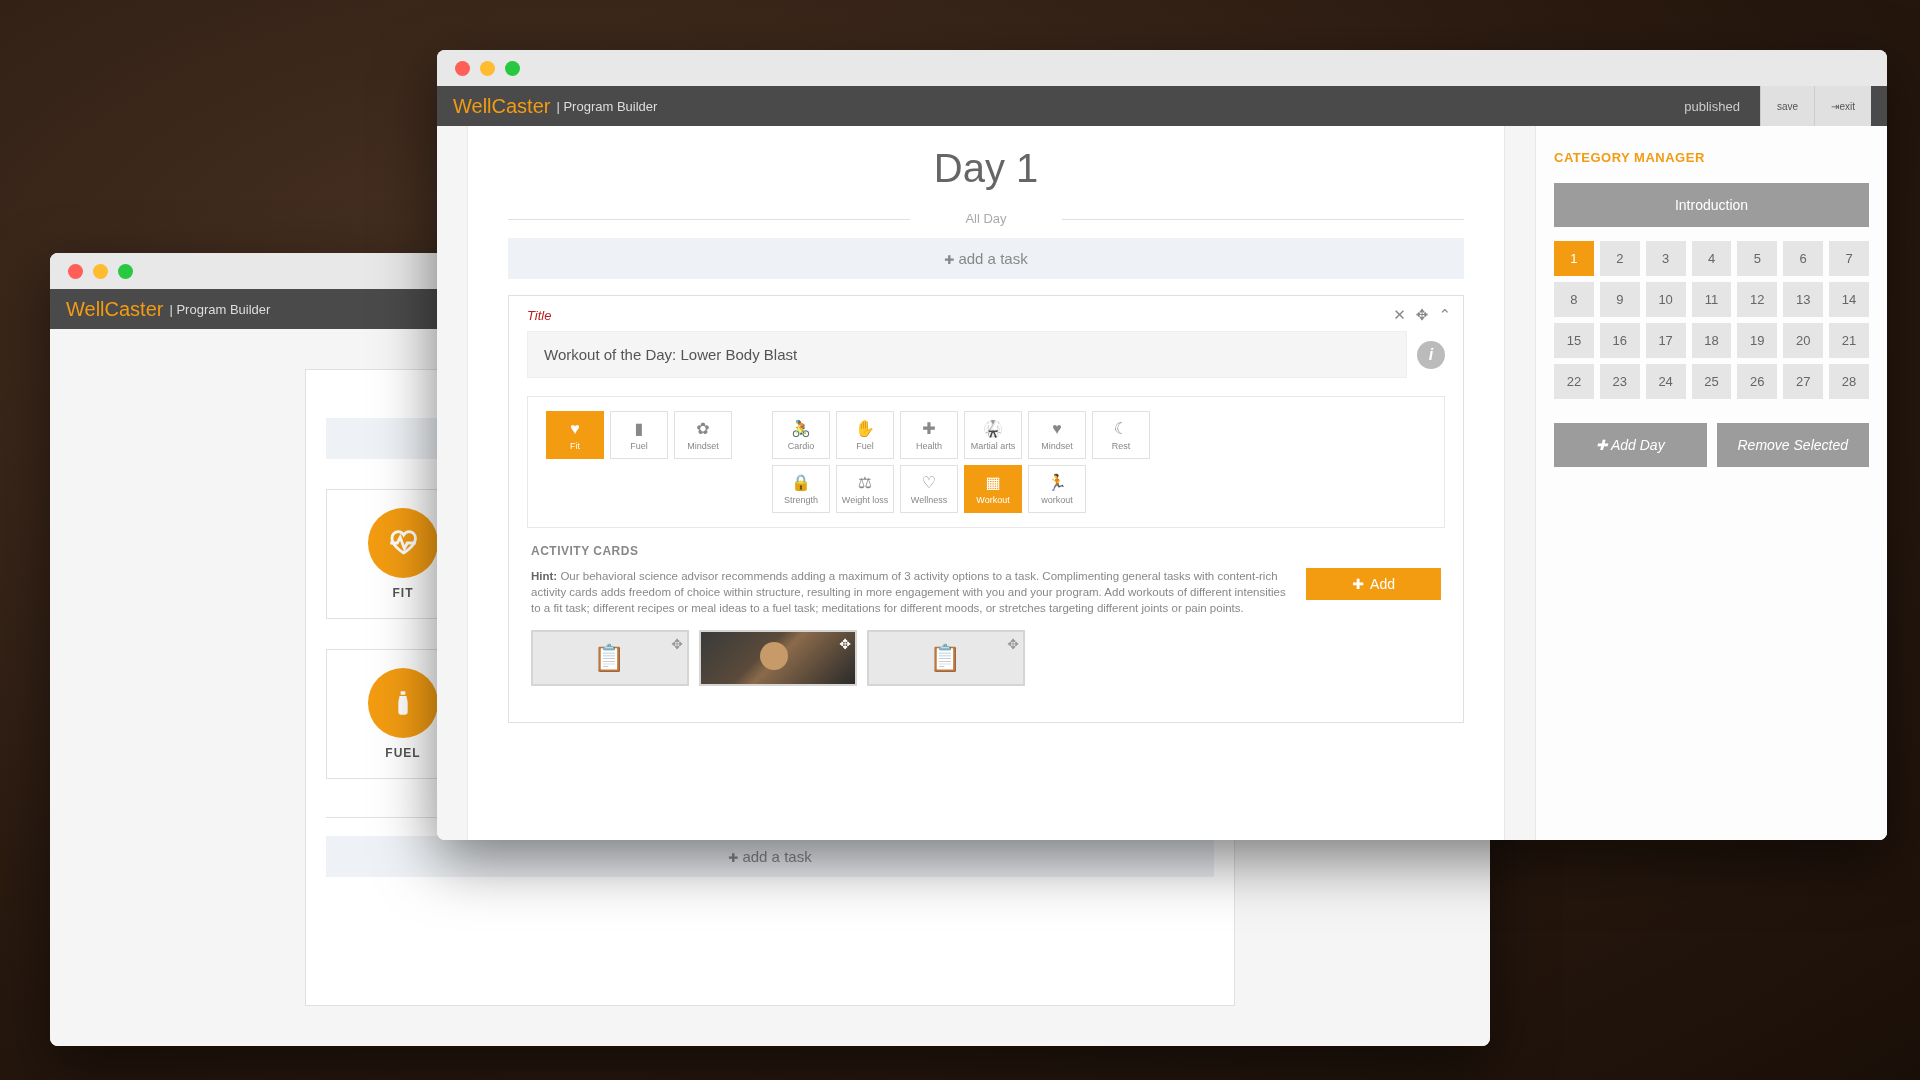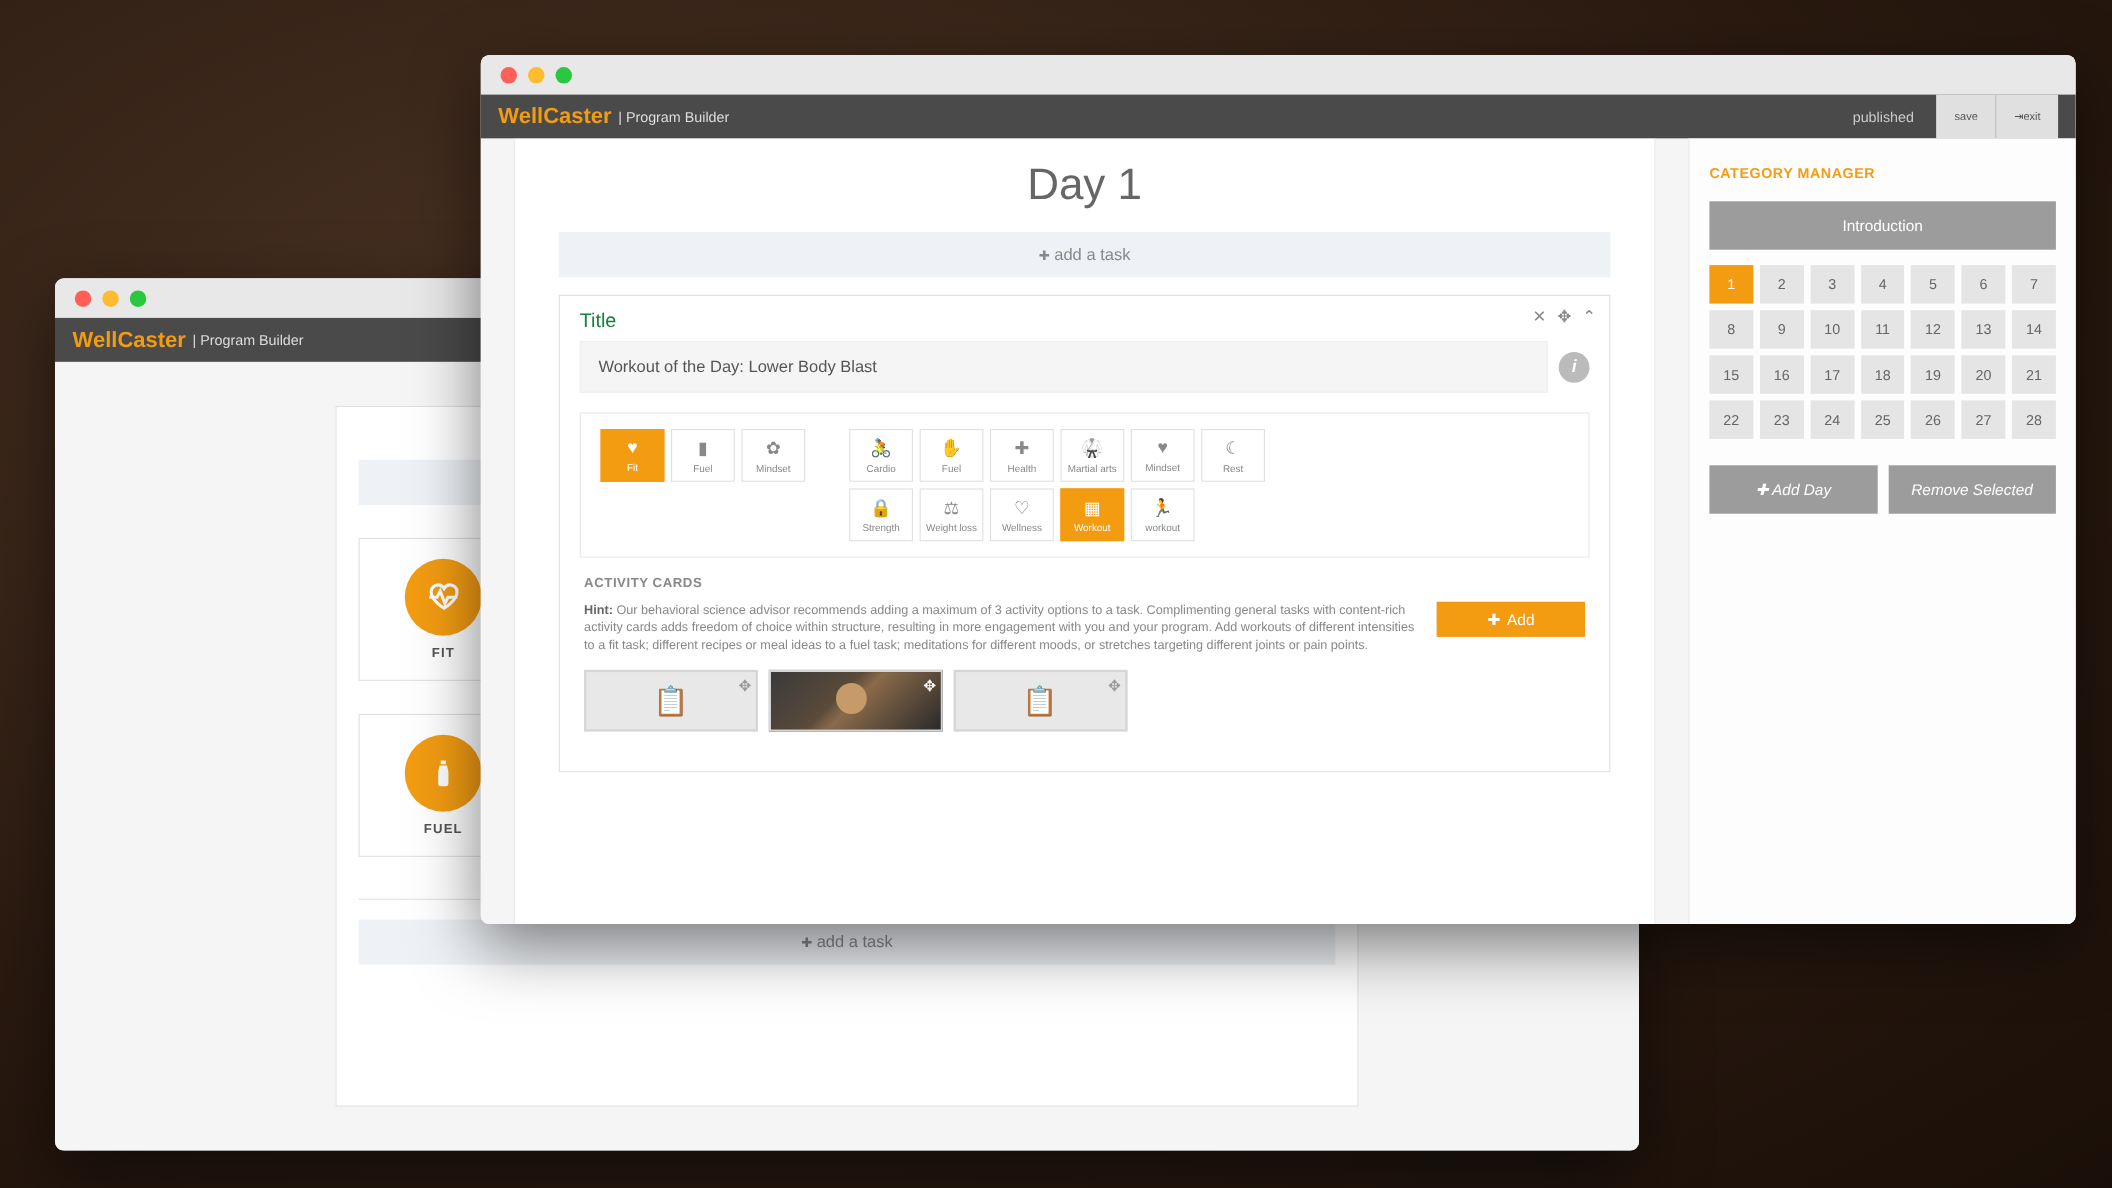--- a/index.html
+++ b/index.html
@@ -29,21 +29,21 @@
   .tl-green { background: #28c840; }
 
   
   .app-header {
     height: 40px;
     background: #4a4a4a;
     display: flex; align-items: center;
     padding: 0 16px;
     color: #fff;
   }
-  .app-header .brand { font-size: 20px; font-weight: 700; color: #f39c12; }
+  .app-header .brand { font-size: 20px; font-weight: 400; color: #f39c12; }
   .app-header .sub { font-size: 13px; color: #ddd; margin-left: 6px; }
   .app-header .spacer { flex: 1; }
   .app-header .status { font-size: 13px; color: #ccc; margin-right: 20px; }
   .app-header .hdr-btn {
     background: #e0e0e0; color: #555;
     font-size: 10px; padding: 6px 16px;
     border-left: 1px solid #ccc;
     margin: 0; height: 40px; display: flex; align-items: center;
     cursor: pointer;
   }
@@ -104,21 +104,21 @@
   }
   .day-title { text-align: center; font-size: 40px; color: #666; font-weight: 300; margin-bottom: 20px; }
   .add-task-bar.front { background: #eef1f5; margin: 6px 0 16px; }
 
   .task-editor {
     border: 1px solid #e0e0e0; padding: 12px 18px 20px;
     position: relative;
   }
   .editor-controls { position: absolute; right: 12px; top: 10px; display: flex; gap: 10px; color: #888; font-size: 15px; }
   .editor-controls span { cursor: pointer; }
-  .field-label { font-size: 18px; color: #15803d; margin-bottom: 8px; }
+  .field-label { font-size: 13px; color: #b91c1c; margin-bottom: 8px; font-style: italic; }
   .title-row { display: flex; gap: 10px; align-items: center; margin-bottom: 18px; }
   .title-input {
     flex: 1; background: #f5f5f5; border: 1px solid #eee;
     padding: 14px 16px; font-size: 15px; color: #555;
   }
   .info-circle { width: 28px; height: 28px; border-radius: 50%; background: #bbb; color: #fff; display: flex; align-items: center; justify-content: center; font-style: italic; font-weight: bold; }
 
   .sub-panel { border: 1px solid #e8e8e8; padding: 14px 18px; margin-bottom: 16px; }
   .sub-panel-title { font-size: 12px; color: #888; letter-spacing: 0.5px; font-weight: 600; margin-bottom: 10px; }
   .cat-grid { display: flex; gap: 40px; }
@@ -288,20 +288,21 @@
         <span>⇥ </span>
         <span>exit</span>
       </div>
   </div>
 
   <div class="front-wrap">
     <div class="front-main">
       <div class="front-canvas">
 
         <div class="day-title">Day 1</div>
+        <div class="sep-label">All Day</div>
         <div class="add-task-bar front">
           <span class="i-plus"></span><span>add a task</span>
         </div>
 
         <div class="task-editor">
           <div class="editor-controls">
             <span>✕</span>
             <span>✥</span>
             <span>⌃</span>
           </div>

